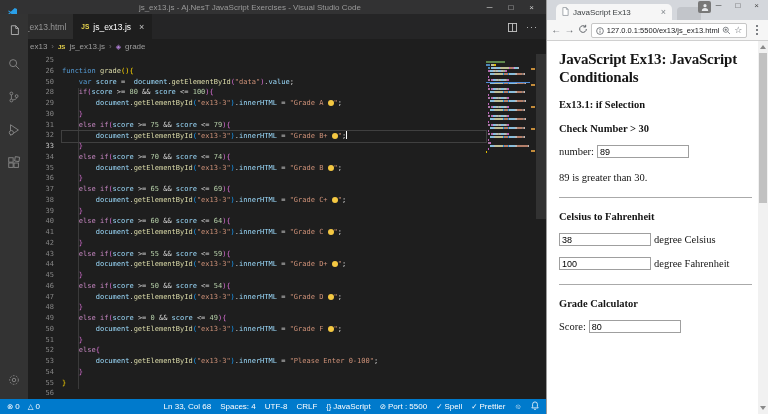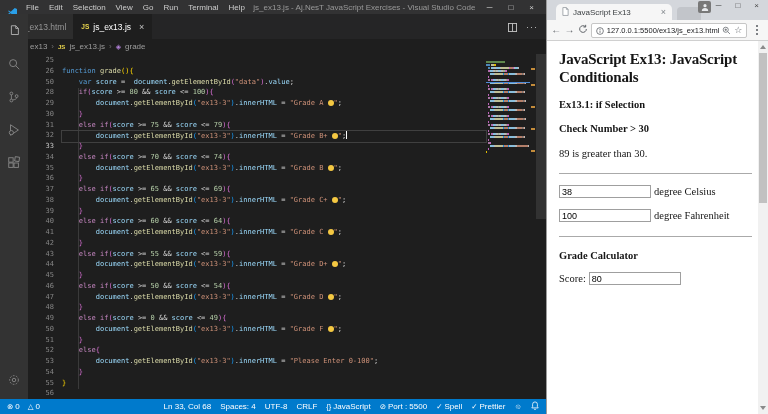--- a/index.html
+++ b/index.html
@@ -114,30 +114,20 @@
 <div id="screen">
 
   <section id="vscode">
 
     <div class="titlebar">
       <span class="vslogo">
         <svg width="9" height="9" viewBox="0 0 10 10">
             <path d="M7.5 0L3 4.2 1 2.7 0 3.3l2.2 1.7L0 6.7l1 .6 2-1.5L7.5 10 10 8.8V1.2L7.5 0z" fill="#2a9fe8"></path>
           </svg>
       </span>
-      <nav class="menus" id="menubar">
-          <span>File</span>
-          <span>Edit</span>
-          <span>Selection</span>
-          <span>View</span>
-          <span>Go</span>
-          <span>Run</span>
-          <span>Terminal</span>
-          <span>Help</span>
-        </nav>
       <div class="wintitle">js_ex13.js - Aj.NesT JavaScript Exercises - Visual Studio Code</div>
       <div class="winctrl">
         <span>─</span>
         <span>□</span>
         <span>×</span>
       </div>
     </div>
 
     <div class="tabbar">
       <div class="tab">
@@ -428,22 +418,27 @@
         <span class="star">☆</span>
       </div>
       <span class="dots3"></span>
     </div>
 
     <div class="bcontent">
       <h1>JavaScript Ex13: JavaScript Conditionals</h1>
       <div id="blocks">
           <div class="bh3">Ex13.1: if Selection</div>
           <div class="bh3">Check Number &gt; 30</div>
+          <div class="brow">
+            <span>number:</span>
+            <input type="text" value="89" style="">
+          </div>
           <div class="bp">89 is greater than 30.</div>
           <div class="bhr"></div>
+          <div class="bh3">Celsius to Fahrenheit</div>
           <div class="brow">
             <input type="text" value="38" style="">
             <span>degree Celsius</span>
           </div>
           <div class="brow">
             <input type="text" value="100" style="">
             <span>degree Fahrenheit</span>
           </div>
           <div class="bhr"></div>
           <div class="bh3">Grade Calculator</div>

